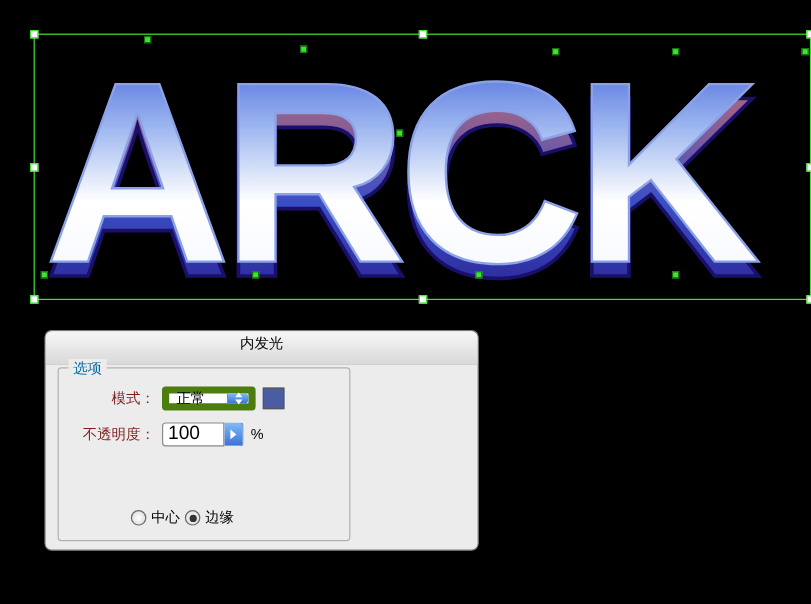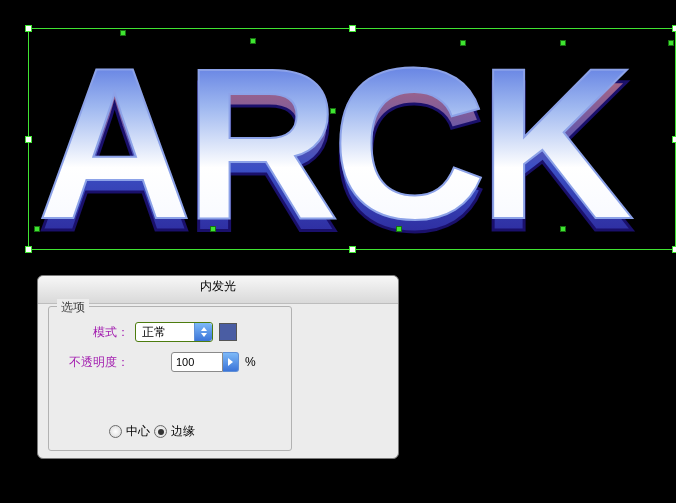--- a/index.html
+++ b/index.html
@@ -23,35 +23,35 @@
 .dialog{position:absolute;left:37px;top:275px;width:362px;height:184px;
   background:#ececec;border:1px solid #7a7a7a;border-radius:6px;
   box-shadow:0 8px 22px rgba(0,0,0,.55);}
 .dtitle{height:28px;line-height:20px;text-align:center;font-size:12px;color:#000;
   border-bottom:1px solid #bdbdbd;background:linear-gradient(#f7f7f7,#d9d9d9);
   border-radius:6px 6px 0 0;}
 
 .groupbox{position:absolute;left:10px;top:30px;width:244px;height:145px;
   border:1px solid #b2b2b2;border-radius:3px;}
 .grouplabel{position:absolute;left:8px;top:-8px;background:#ececec;padding:0 4px;
-  font-size:12px;color:#404040;}
+  font-size:12px;color:#0369a1;}
 
 .row{position:absolute;left:0;width:100%;height:22px;display:flex;align-items:center;}
-.row .lbl{width:80px;text-align:right;font-size:12px;color:#a21caf;margin-right:6px;}
-.select{position:relative;width:78px;height:20px;background:#fff;border:1px solid #4d7c0f;
+.row .lbl{width:80px;text-align:right;font-size:12px;color:#7f1d1d;margin-right:6px;}
+.select{position:relative;width:78px;height:20px;background:#fff;border:6px solid #4d7c0f;
   border-radius:3px;font-size:12px;display:flex;align-items:center;padding-left:6px;}
 .sel-arrows{position:absolute;right:0;top:0;width:18px;height:100%;
   background:linear-gradient(#7db9f8,#3b74d8);border-left:1px solid #5f8fd6;
   border-radius:0 3px 3px 0;display:flex;flex-direction:column;align-items:center;justify-content:center;}
 .sel-arrows .tri{width:0;height:0;border-left:3px solid transparent;border-right:3px solid transparent;}
 .sel-arrows .tu{border-bottom:4px solid #fff;margin-bottom:1px;}
 .sel-arrows .td{border-top:4px solid #fff;margin-top:1px;}
 .swatch{width:18px;height:18px;border:1px solid #555;margin-left:6px;background:#4a5da3;}
 input.num{width:52px;height:20px;border:1px solid #8a8a8a;border-radius:3px 0 0 3px;
-  font-size:11px;padding:0 4px;background:#fff;margin-left:36px;}
+  font-size:16px;padding:0 4px;background:#fff;}
 .stepper{width:16px;height:20px;background:linear-gradient(#7db9f8,#3b74d8);
   border:1px solid #5f8fd6;border-left:none;border-radius:0 3px 3px 0;
   display:flex;align-items:center;justify-content:center;}
 .stepper .tr{width:0;height:0;border-top:4px solid transparent;border-bottom:4px solid transparent;
   border-left:5px solid #fff;}
 .pct{font-size:12px;margin-left:6px;}
 
 .radios{position:absolute;left:60px;bottom:10px;display:flex;gap:4px;align-items:center;}
 .radio{display:flex;align-items:center;font-size:12px;gap:4px;}
 .rbtn{width:13px;height:13px;border-radius:50%;border:1px solid #6b6b6b;

